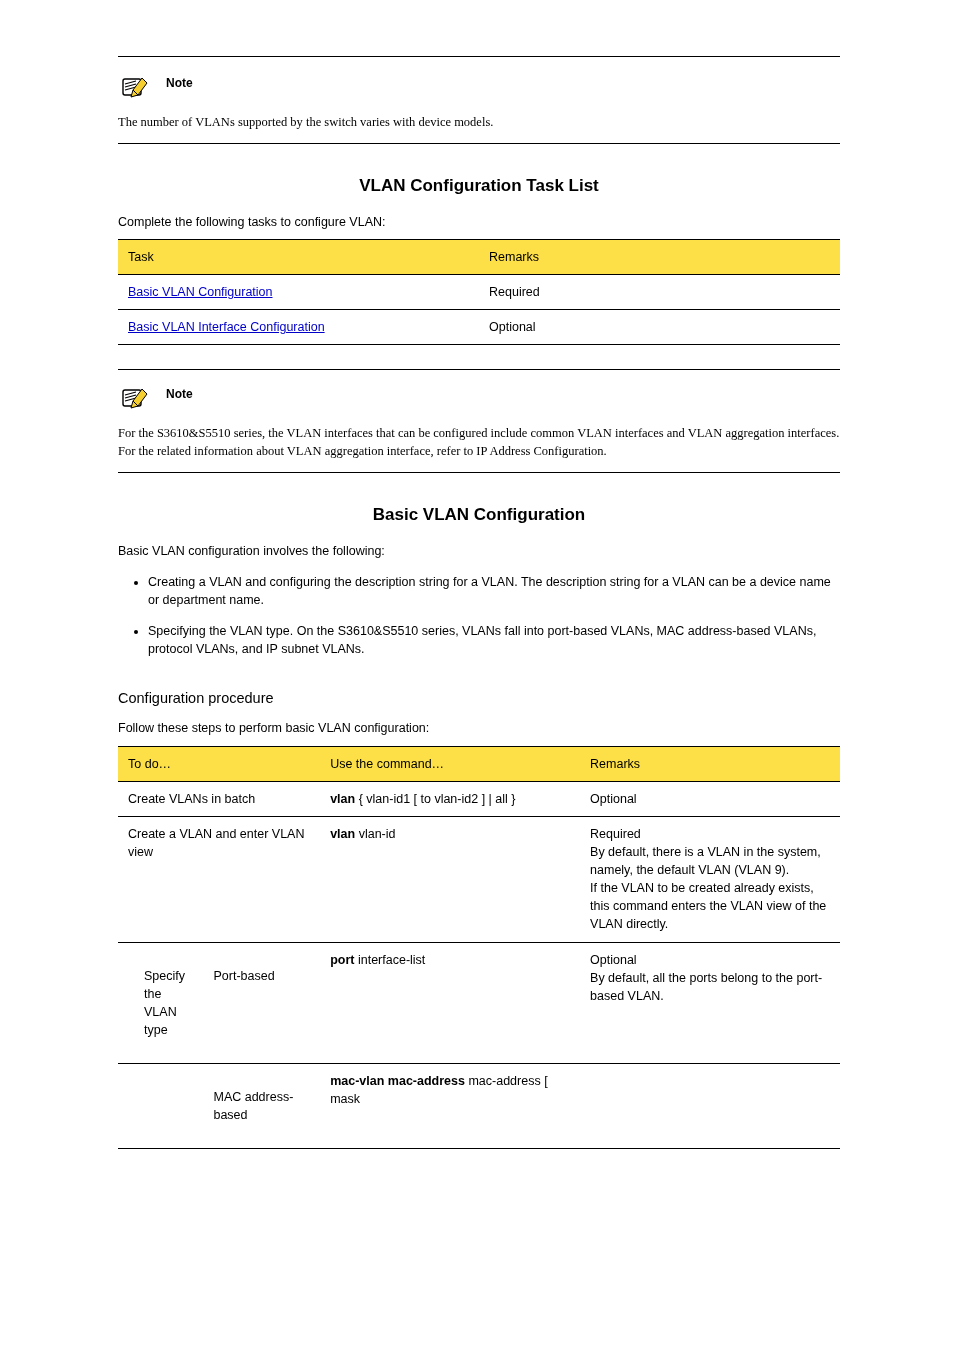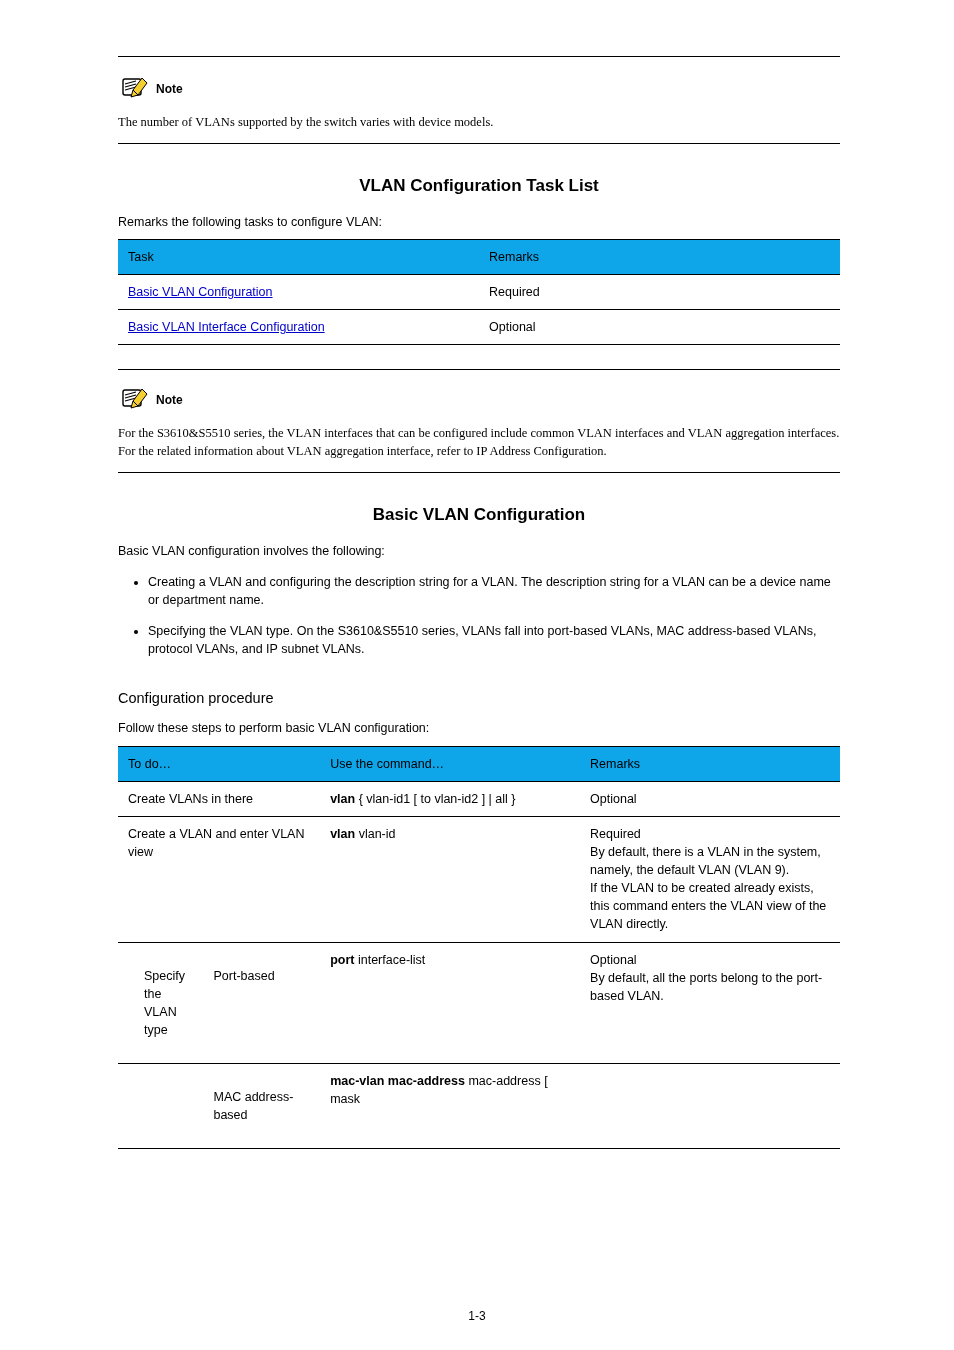--- a/index.html
+++ b/index.html
@@ -22,22 +22,22 @@
   .top-rule {
     border: 0;
     border-top: 1px solid #000;
     margin: 10px 0 18px 0;
   }
   .note-block {
     margin: 6px 0 12px 0;
   }
   .note-head {
     display: flex;
-    align-items: center;
-    gap: 4px;
+    align-items: flex-start;
+    gap: 14px;
     margin-bottom: 6px;
   }
   .note-label {
     font-weight: bold;
     font-size: 12px;
     padding-bottom: 2px;
   }
   .note-body {
     font-size: 12.5px;
     margin: 4px 0 10px 0;
@@ -56,21 +56,21 @@
   }
   table.doc-table {
     border-collapse: collapse;
     width: 100%;
     font-size: 12.5px;
     margin-bottom: 8px;
   }
   table.doc-table th {
     text-align: left;
     font-weight: normal;
-    background: #0ea5e9;
+    background: #fde047;
     padding: 8px 10px;
   }
   table.doc-table td {
     padding: 8px 10px;
     vertical-align: top;
   }
   table.doc-table.two-col th,
   table.doc-table.two-col td {
     width: 50%;
   }
@@ -168,21 +168,21 @@
       </span>
       <span class="note-label">Note</span>
     </div>
     <div class="note-body">The number of VLANs supported by the switch varies with device models.</div>
   </div>
 
   <hr class="sep-rule">
 
   <h2 class="section-title">VLAN Configuration Task List</h2>
 
-  <div class="para">Remarks the following tasks to configure VLAN:</div>
+  <div class="para">Complete the following tasks to configure VLAN:</div>
 
   <table class="doc-table two-col">
     <tbody>
         <tr>
       <th>Task</th>
       <th>Remarks</th>
     </tr>
     <tr>
       <td><a class="task-link" href="#">Basic VLAN Configuration</a></td>
       <td>Required</td>
@@ -226,21 +226,21 @@
   <table class="doc-table three-col">
     <tbody>
         <tr>
       <th>To do…</th>
       <th>Use the command…</th>
       <th>Remarks</th>
     </tr>
 
 
     <tr>
-      <td>Create VLANs in there</td>
+      <td>Create VLANs in batch</td>
       <td>
         <span class="cmd">vlan </span><span>{ vlan-id1 [ to vlan-id2 ] | all }</span>
       </td>
       <td>Optional</td>
     </tr>
 
     <tr>
       <td>Create a VLAN and enter VLAN view</td>
       <td>
         <span class="cmd">vlan </span><span>vlan-id</span>
@@ -274,14 +274,13 @@
         </div>
       </td>
       <td>
         <span class="cmd">mac-vlan mac-address</span><span> mac-address [ mask</span>
       </td>
       <td></td>
     </tr>
   </tbody>
     </table>
 
-  <div class="page-number">1-3</div>
 </div>
 
 </body></html>

